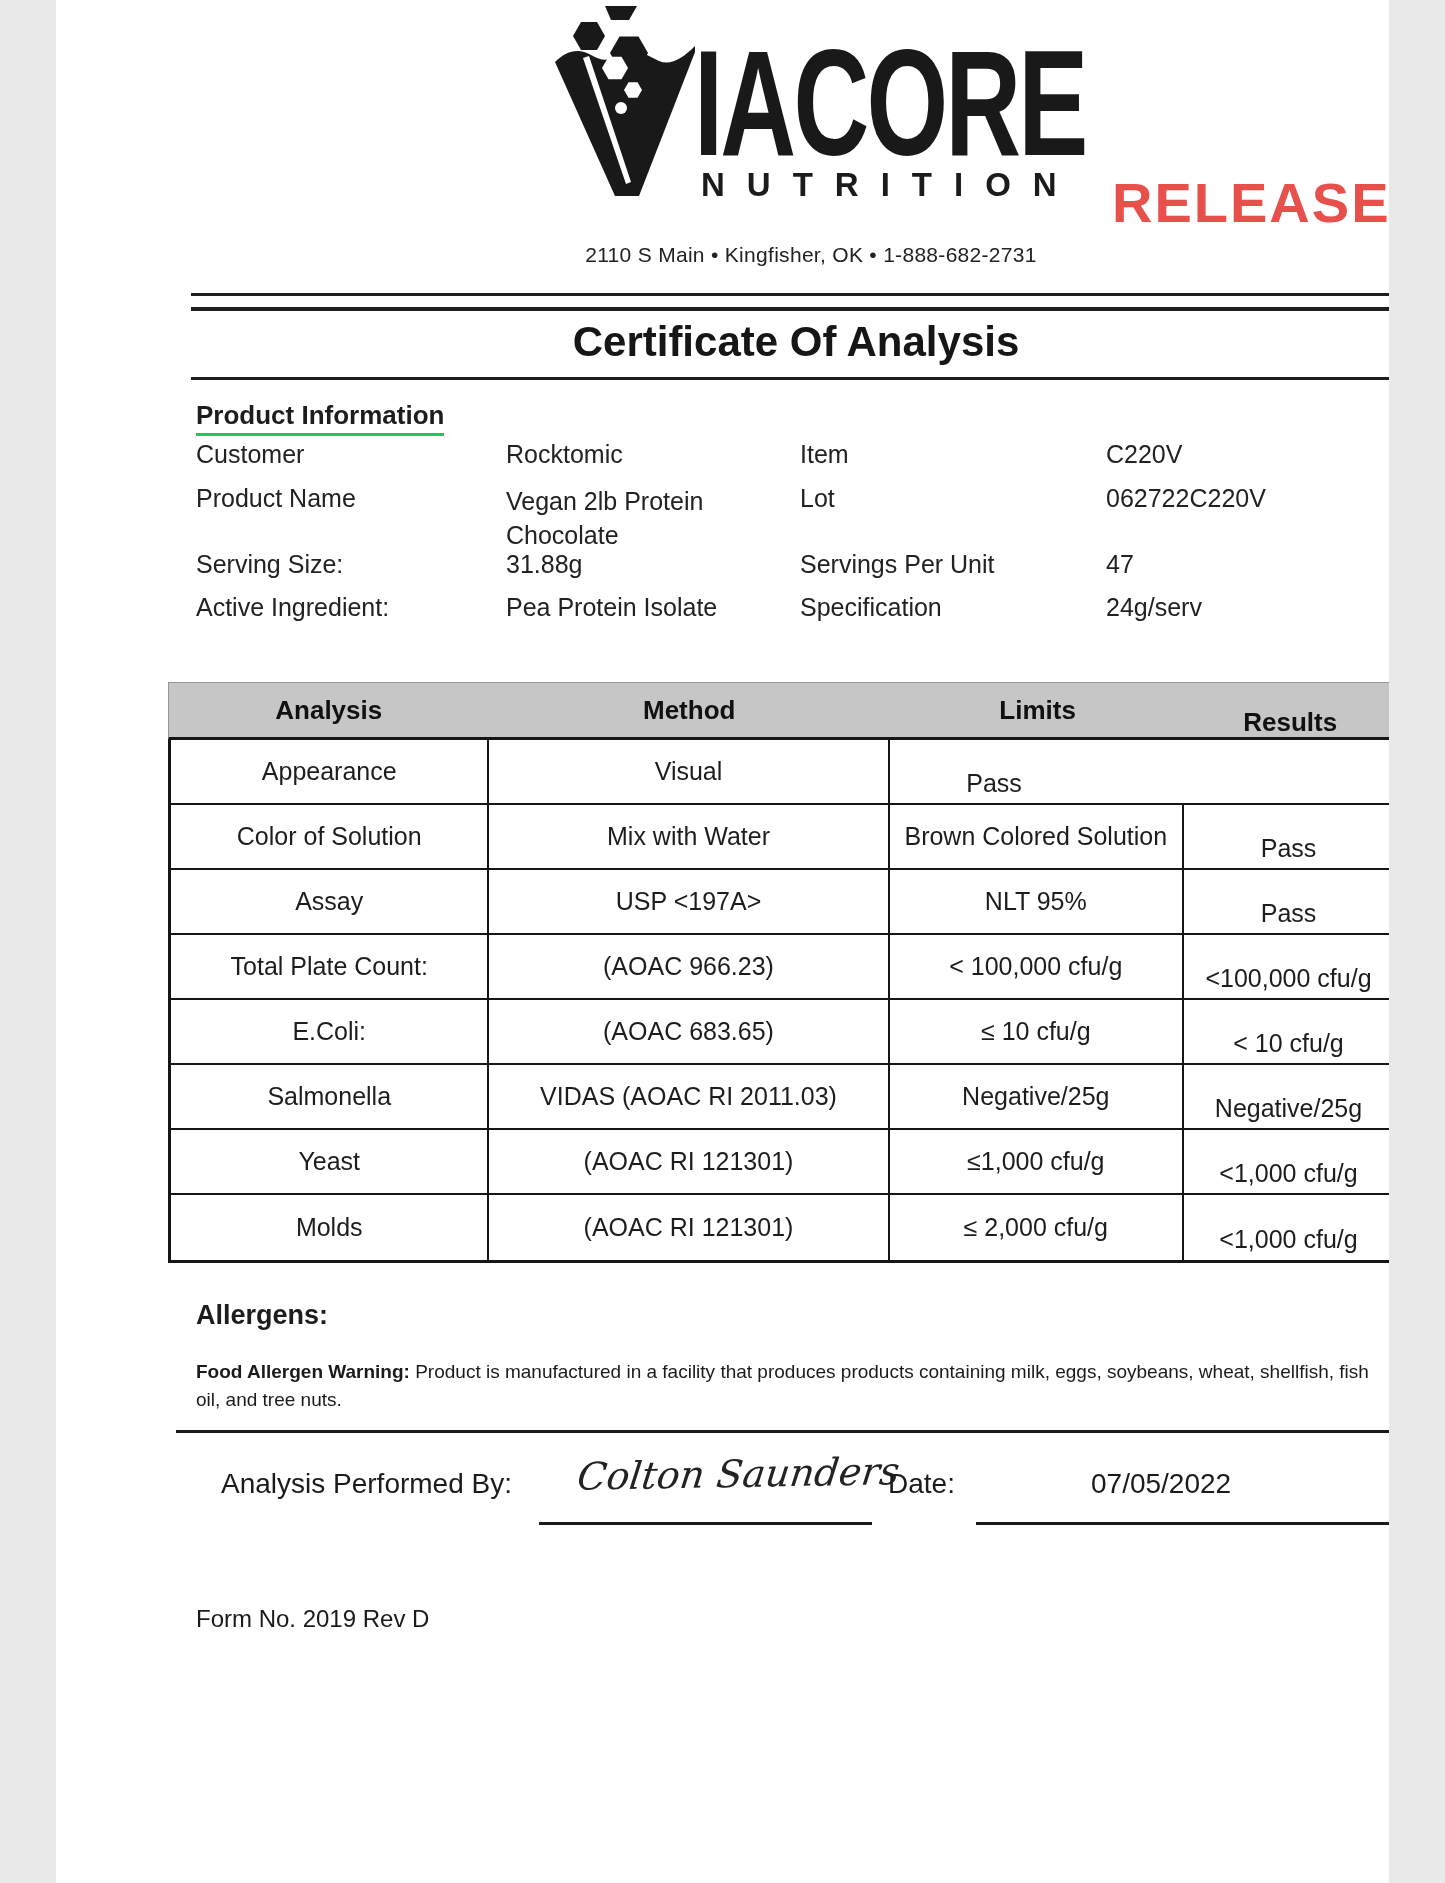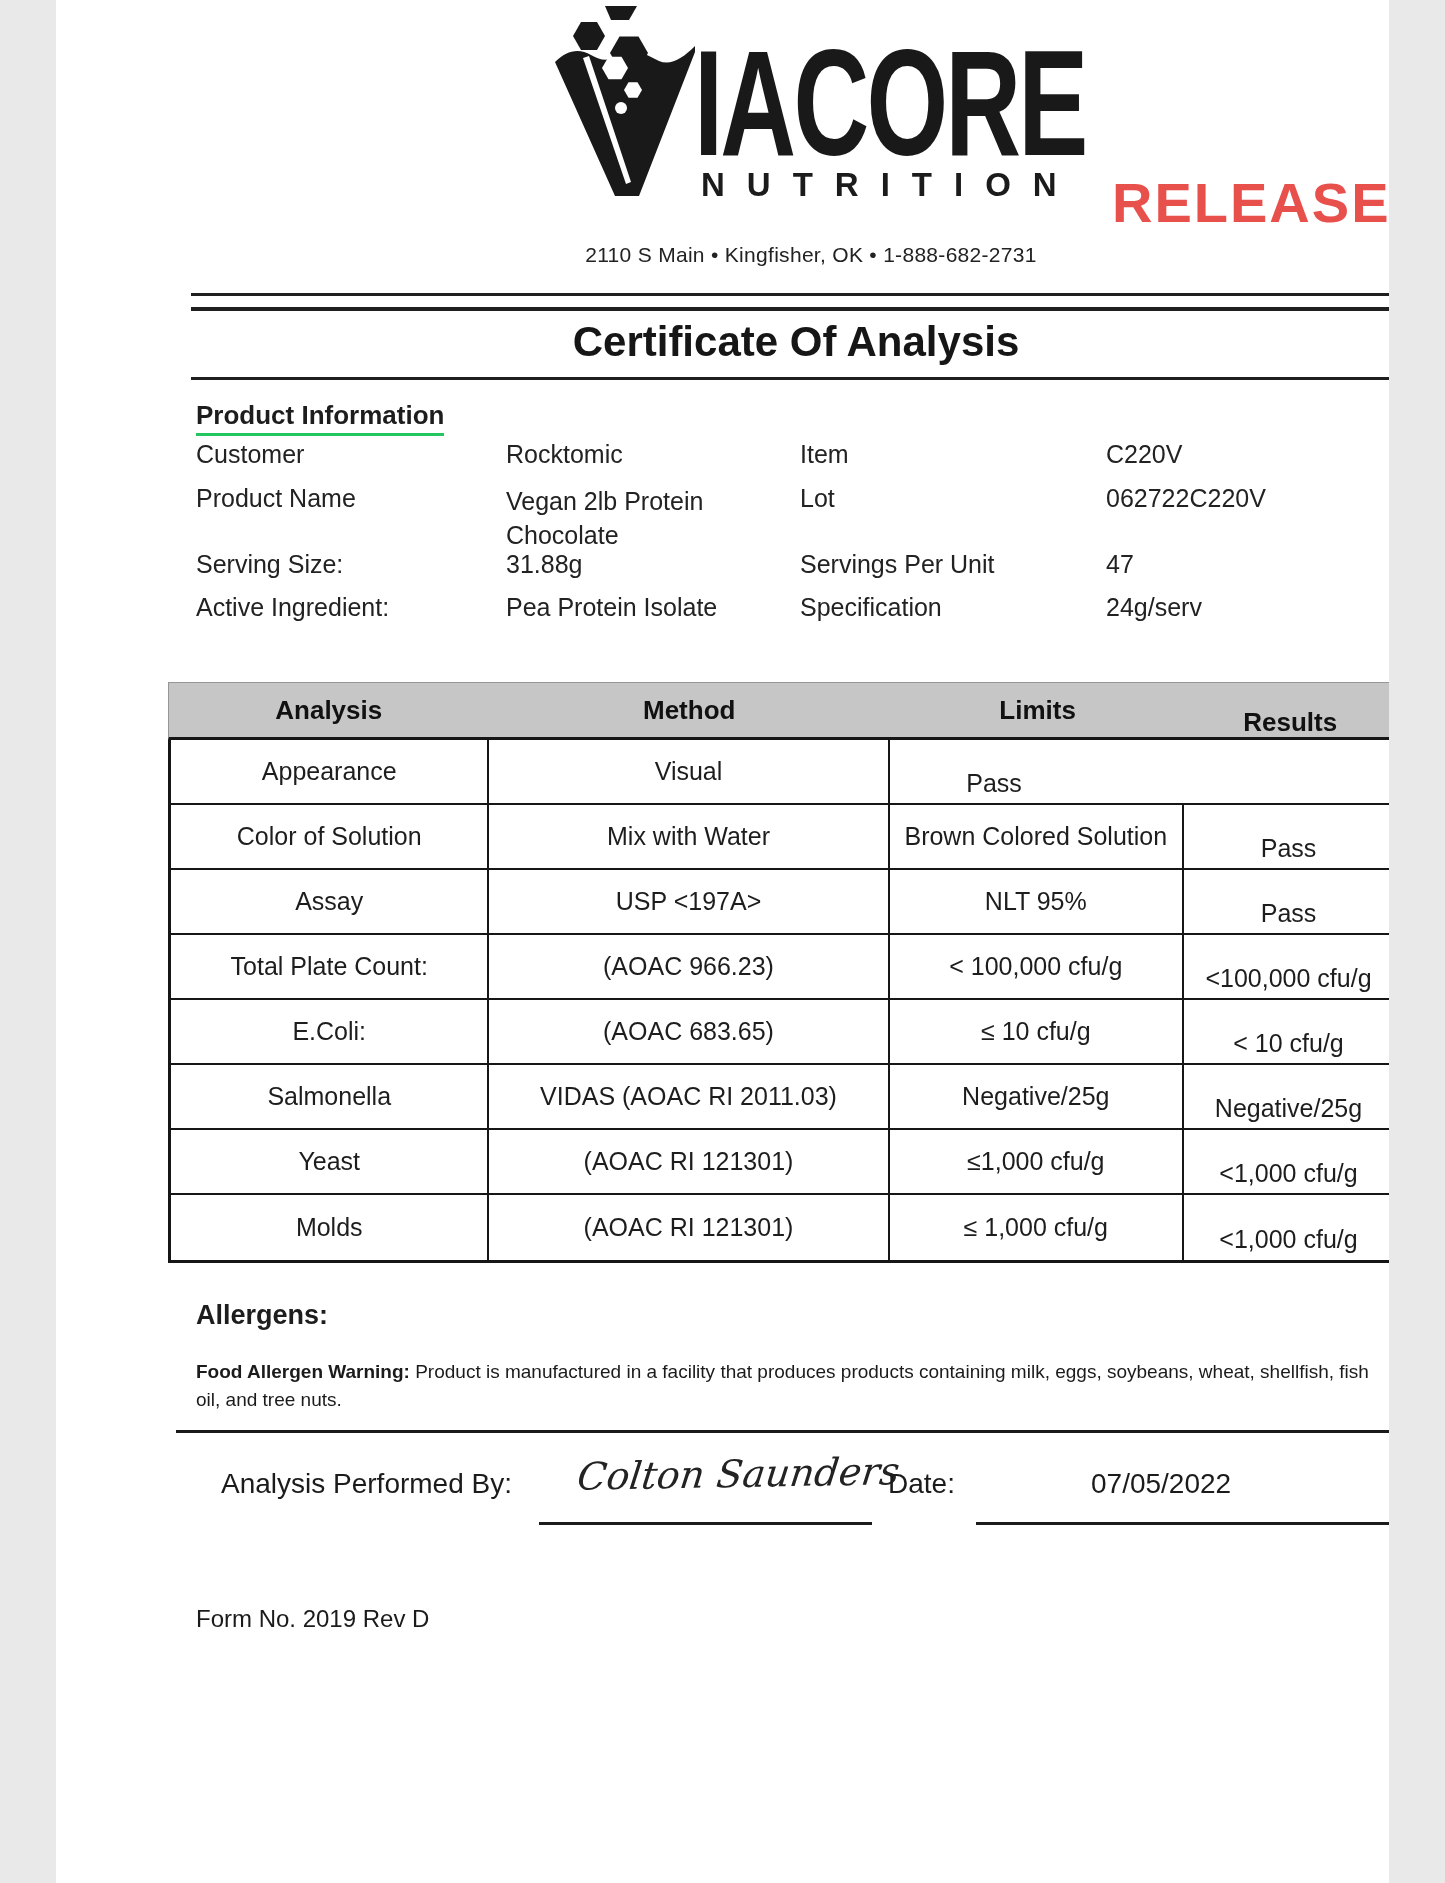--- a/index.html
+++ b/index.html
@@ -185,21 +185,21 @@
       </div>
       <div class="tr">
         <div class="td cw1">Yeast</div>
         <div class="td cw2">(AOAC RI 121301)</div>
         <div class="td cw3">≤1,000 cfu/g</div>
         <div class="td cw4">&lt;1,000 cfu/g</div>
       </div>
       <div class="tr">
         <div class="td cw1">Molds</div>
         <div class="td cw2">(AOAC RI 121301)</div>
-        <div class="td cw3">≤ 1,000 cfu/g</div>
+        <div class="td cw3">≤ 2,000 cfu/g</div>
         <div class="td cw4">&lt;1,000  cfu/g</div>
       </div>
     </div>
   </div>
 
   <div class="allergens-heading">Allergens:</div>
   <div class="allergen-warning">
     <div><b>Food Allergen Warning:</b><span> Product is manufactured in a facility that produces products containing milk, eggs, soybeans, wheat, shellfish, fish</span></div>
     <div><span>oil, and tree nuts.</span></div>
   </div>

